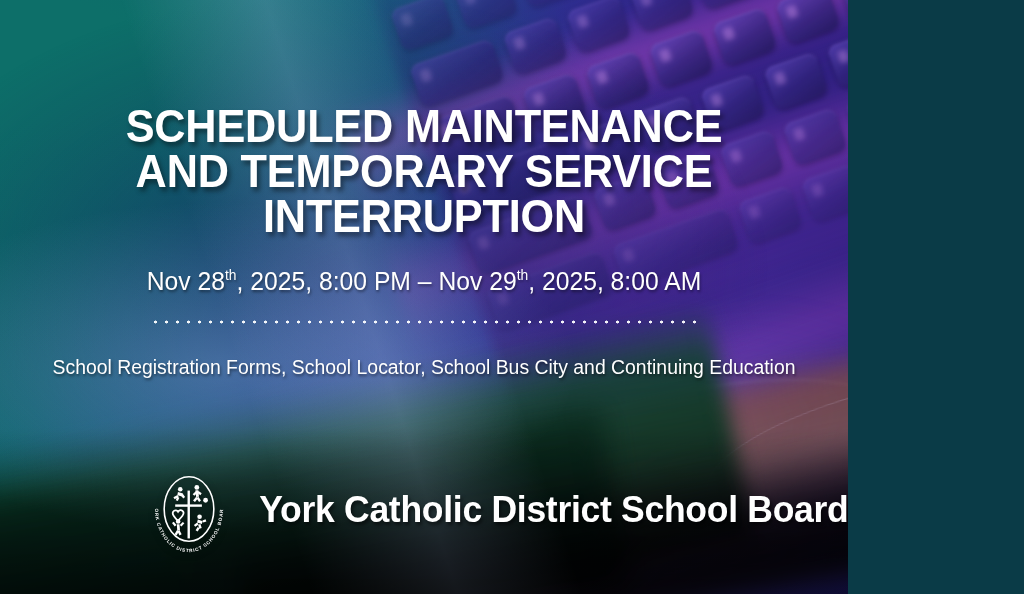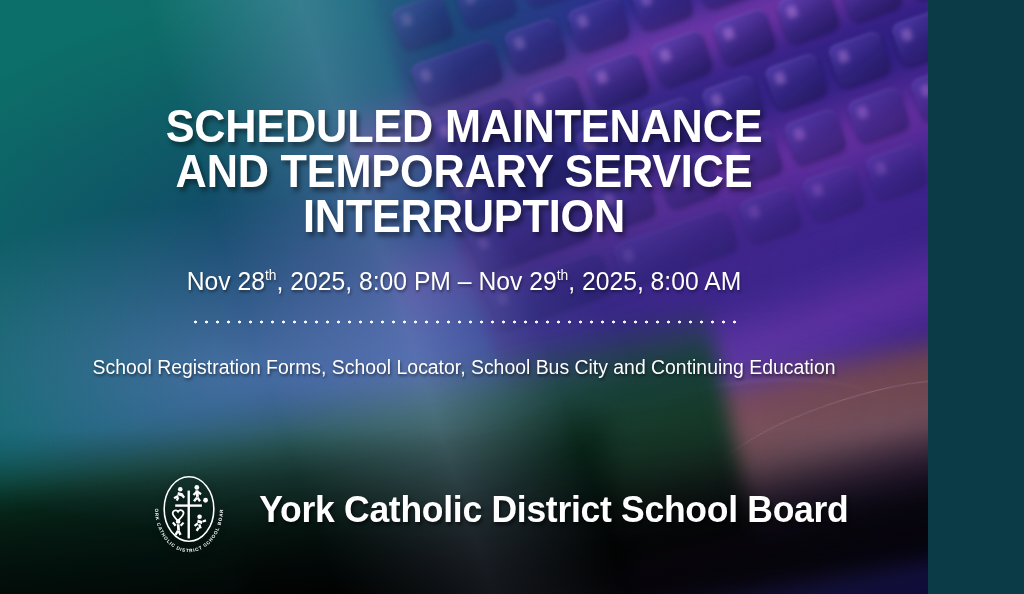--- a/index.html
+++ b/index.html
@@ -2,21 +2,21 @@
 <html><head>
 <meta charset="utf-8">
 <style>
   html,body{margin:0;padding:0;}
   body{
     width:1024px;height:594px;overflow:hidden;
     font-family:"Liberation Sans", sans-serif;
     background:#0a3b47;
   }
   #banner{
-    position:relative;width:928px;height:594px;overflow:hidden;
+    position:relative;width:848px;height:594px;overflow:hidden;
     background:#0369a1;
   }
 
   
   .bg-layer{position:absolute;inset:0;}
 
   
   .bg-base{
     background:
       radial-gradient(120% 90% at 2% 10%, #0d6f69 0%, #0d6f69 12%, rgba(13,111,105,0) 55%),

